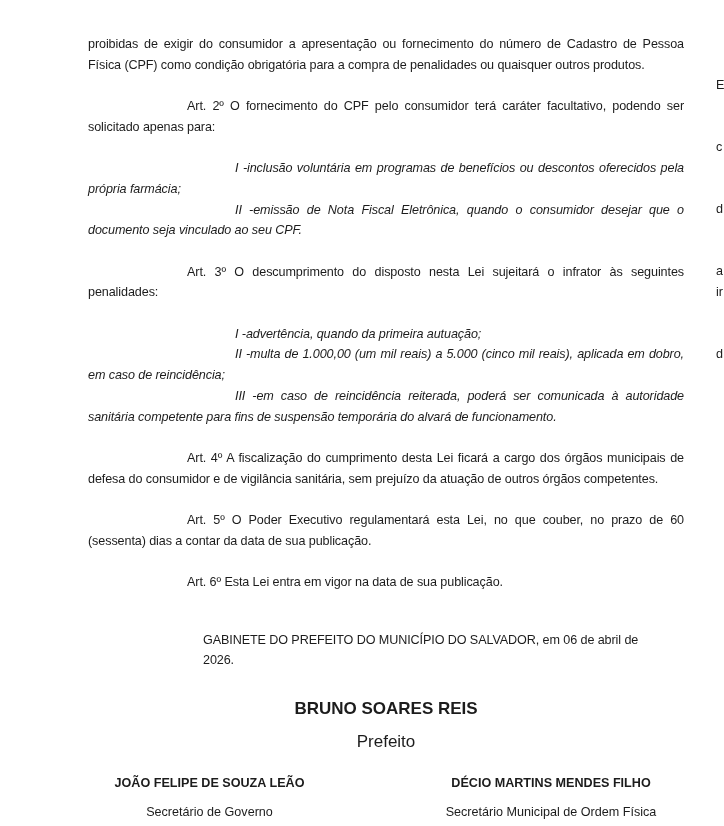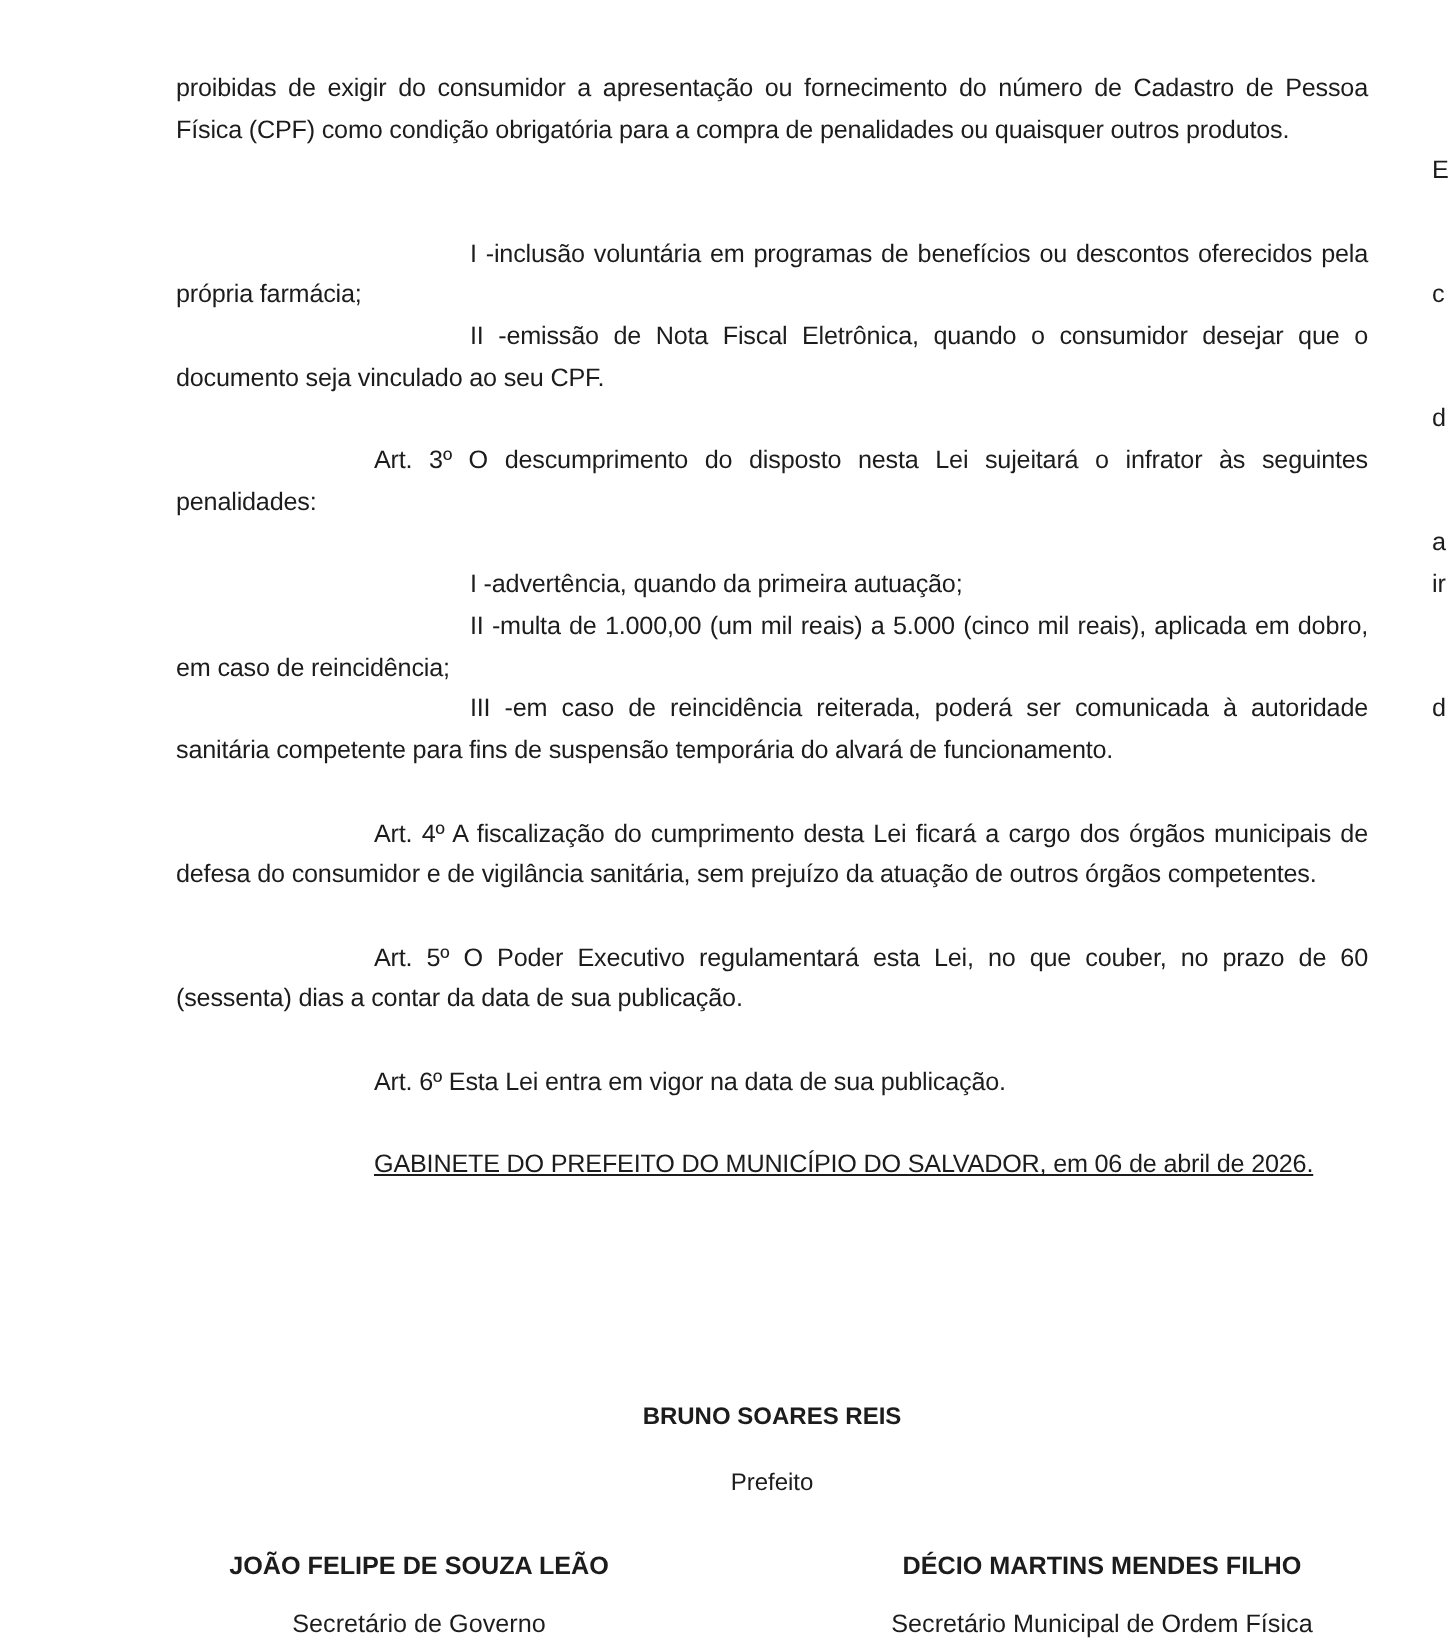--- a/index.html
+++ b/index.html
@@ -23,26 +23,25 @@
     font-size: 12.6px;
     line-height: 20.7px;
     letter-spacing: -0.1px;
   }
   .para {
     margin: 0;
     text-align: justify;
     text-align-last: left;
   }
   .para.art { text-indent: 99px; }
-  .para.item { text-indent: 147px; }
+  .para.item { text-indent: 147px; font-style: italic; }
   .gap { height: 20.7px; }
   .closing {
-    margin: 0;
+    margin: 16px;
     padding-left: 99px;
-    text-decoration: underline;
   }
   .sig-name {
     font-weight: bold;
     text-align: center;
     margin: 0;
   }
   .sig-role {
     text-align: center;
     margin: 12px;
   }
@@ -58,21 +57,21 @@
     position: absolute;
     top: 0;
   }
   .sig-left { left: 0; width: 243px; }
   .sig-right { left: 329px; width: 268px; }
   .mayor {
     position: absolute;
     top: 698px;
     left: 88px;
     width: 596px;
-    font-size: 12px;
+    font-size: 17px;
     line-height: 21px;
   }
   .edge-page {
     position: absolute;
     left: 716px;
     top: 0;
     width: 20px;
     height: 826px;
     font-size: 12.6px;
     color: #1c1c1c;
@@ -82,20 +81,21 @@
     left: 0;
   }
 </style>
 </head>
 <body>
 
 <div class="page">
   <p class="para">proibidas de exigir do consumidor a apresentação ou fornecimento do número de Cadastro de Pessoa Física (CPF) como condição obrigatória para a compra de penalidades ou quaisquer outros produtos.</p>
   <div class="gap"></div>
 
+  <p class="para art">Art. 2º O fornecimento do CPF pelo consumidor terá caráter facultativo, podendo ser solicitado apenas para:</p>
   <div class="gap"></div>
   <p class="para item">I -inclusão voluntária em programas de benefícios ou descontos oferecidos pela própria farmácia;</p>
   <p class="para item">II -emissão de Nota Fiscal Eletrônica, quando o consumidor desejar que o documento seja vinculado ao seu CPF.</p>
   <div class="gap"></div>
 
   <p class="para art">Art. 3º O descumprimento do disposto nesta Lei sujeitará o infrator às seguintes penalidades:</p>
   <div class="gap"></div>
   <p class="para item">I -advertência, quando da primeira autuação;</p>
   <p class="para item">II -multa de 1.000,00 (um mil reais) a 5.000 (cinco mil reais), aplicada em dobro, em caso de reincidência;</p>
   <p class="para item">III -em caso de reincidência reiterada, poderá ser comunicada à autoridade sanitária competente para fins de suspensão temporária do alvará de funcionamento.</p>

